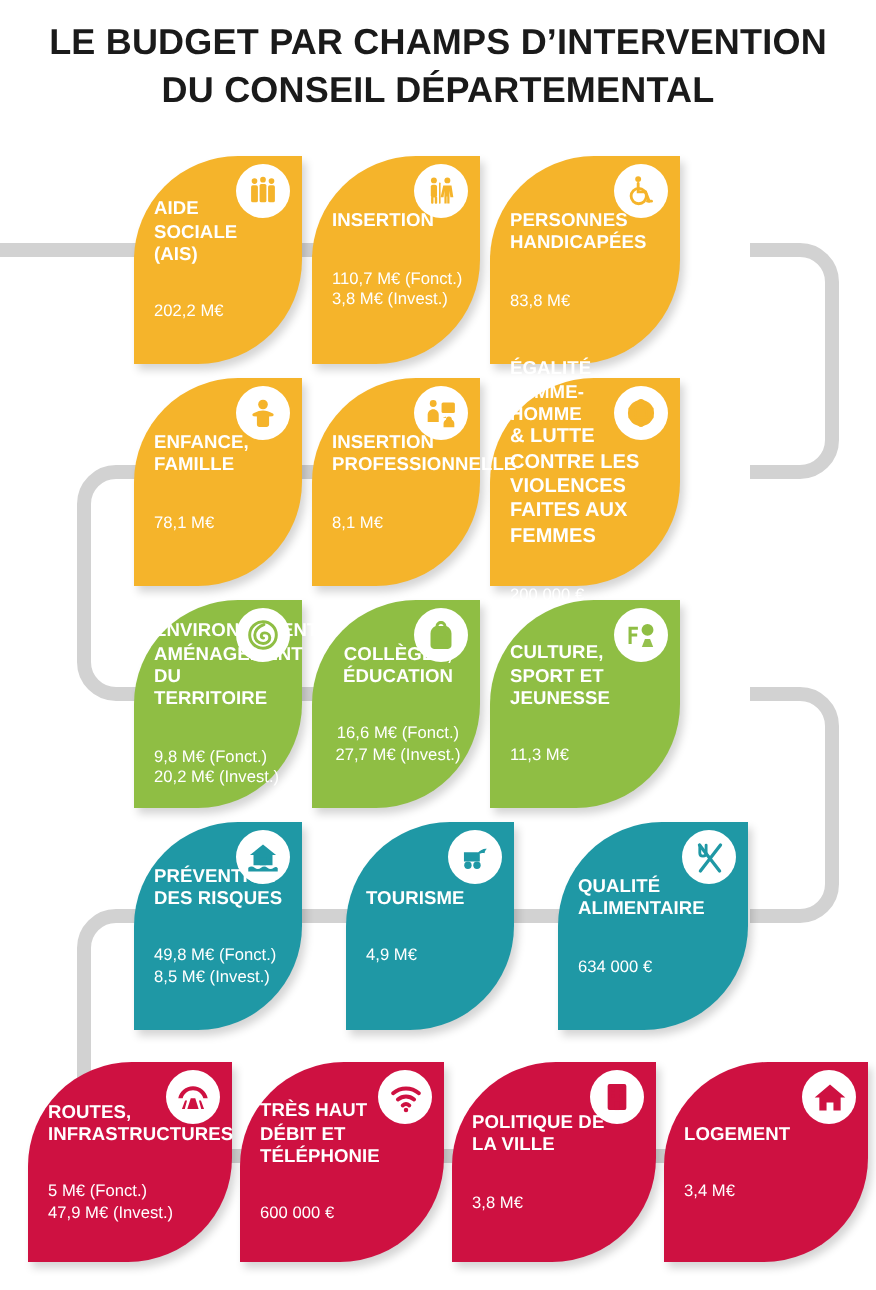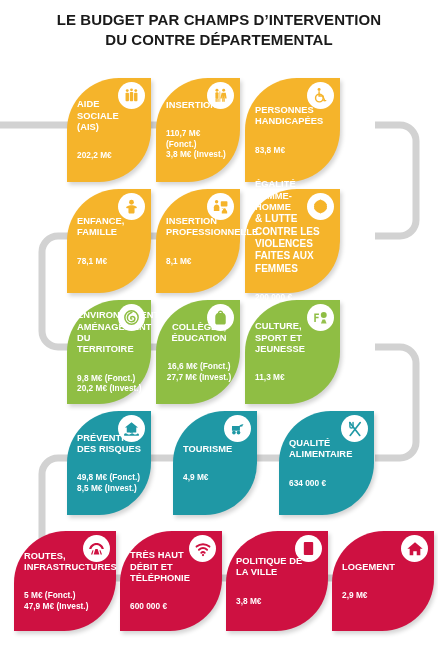--- a/index.html
+++ b/index.html
@@ -9,21 +9,21 @@
     font-family:"Liberation Sans", sans-serif;
     position:relative;
     overflow:hidden;
   }
 
   
   .title {
     position:absolute;
     top:10px; left:0; width:438px;
     text-align:center;
-    font-size:15px;
+    font-size:18px;
     font-weight:bold;
     letter-spacing:0.1px;
     line-height:1.32;
     color:#1a1a1a;
   }
   .title span { display:block; }
 
   
   .connectors {
     position:absolute;
@@ -73,21 +73,20 @@
     line-height:1.24;
     letter-spacing:0.02px;
     white-space:pre-line;
   }
   .card-amounts {
     font-size:8.3px;
     line-height:1.26;
     letter-spacing:0.02px;
     margin-top:17px;
     white-space:pre-line;
-    font-weight:bold;
   }
 
   
   .badge {
     position:absolute;
     z-index:4;
     width:27px; height:27px;
     border-radius:50%;
     background:#ffffff;
     display:flex;
@@ -99,21 +98,21 @@
   
   .card .badge { top:4px; right:6px; }
 
   
 </style>
 </head>
 <body>
 
 <div class="title">
   <span>LE BUDGET PAR CHAMPS D’INTERVENTION</span>
-  <span>DU CONTRE DÉPARTEMENTAL</span>
+  <span>DU CONSEIL DÉPARTEMENTAL</span>
 </div>
 
 <svg class="connectors" viewBox="0 0 438 645" width="438" height="645" aria-hidden="true">
   <g fill="none" stroke="#D2D2D2" stroke-width="7" stroke-linecap="butt">
 
     <path d="M0,125 H80"></path>
 
     <path d="M150,125 H176"></path>
     <path d="M255,125 H282"></path>
 
@@ -411,16 +410,16 @@
     </div>
     <div class="card" style="width: 102px; height: 100px;">
       <div class="card-shape" style="background: rgb(206, 17, 65);"></div>
       <div class="badge">
         <svg width="18" height="18" viewBox="0 0 24 24" fill="#CE1141">
     <path d="M12 3L1.8 11.6h3.1v8.8h4.8v-5.4h4.6v5.4h4.8v-8.8h3.1z"></path>
         </svg>
       </div>
       <div class="card-body">
         <div class="card-title">LOGEMENT</div>
-        <div class="card-amounts">2,9 M€</div>
+        <div class="card-amounts">3,4 M€</div>
       </div>
     </div>
   </div>
 
 </body></html>

